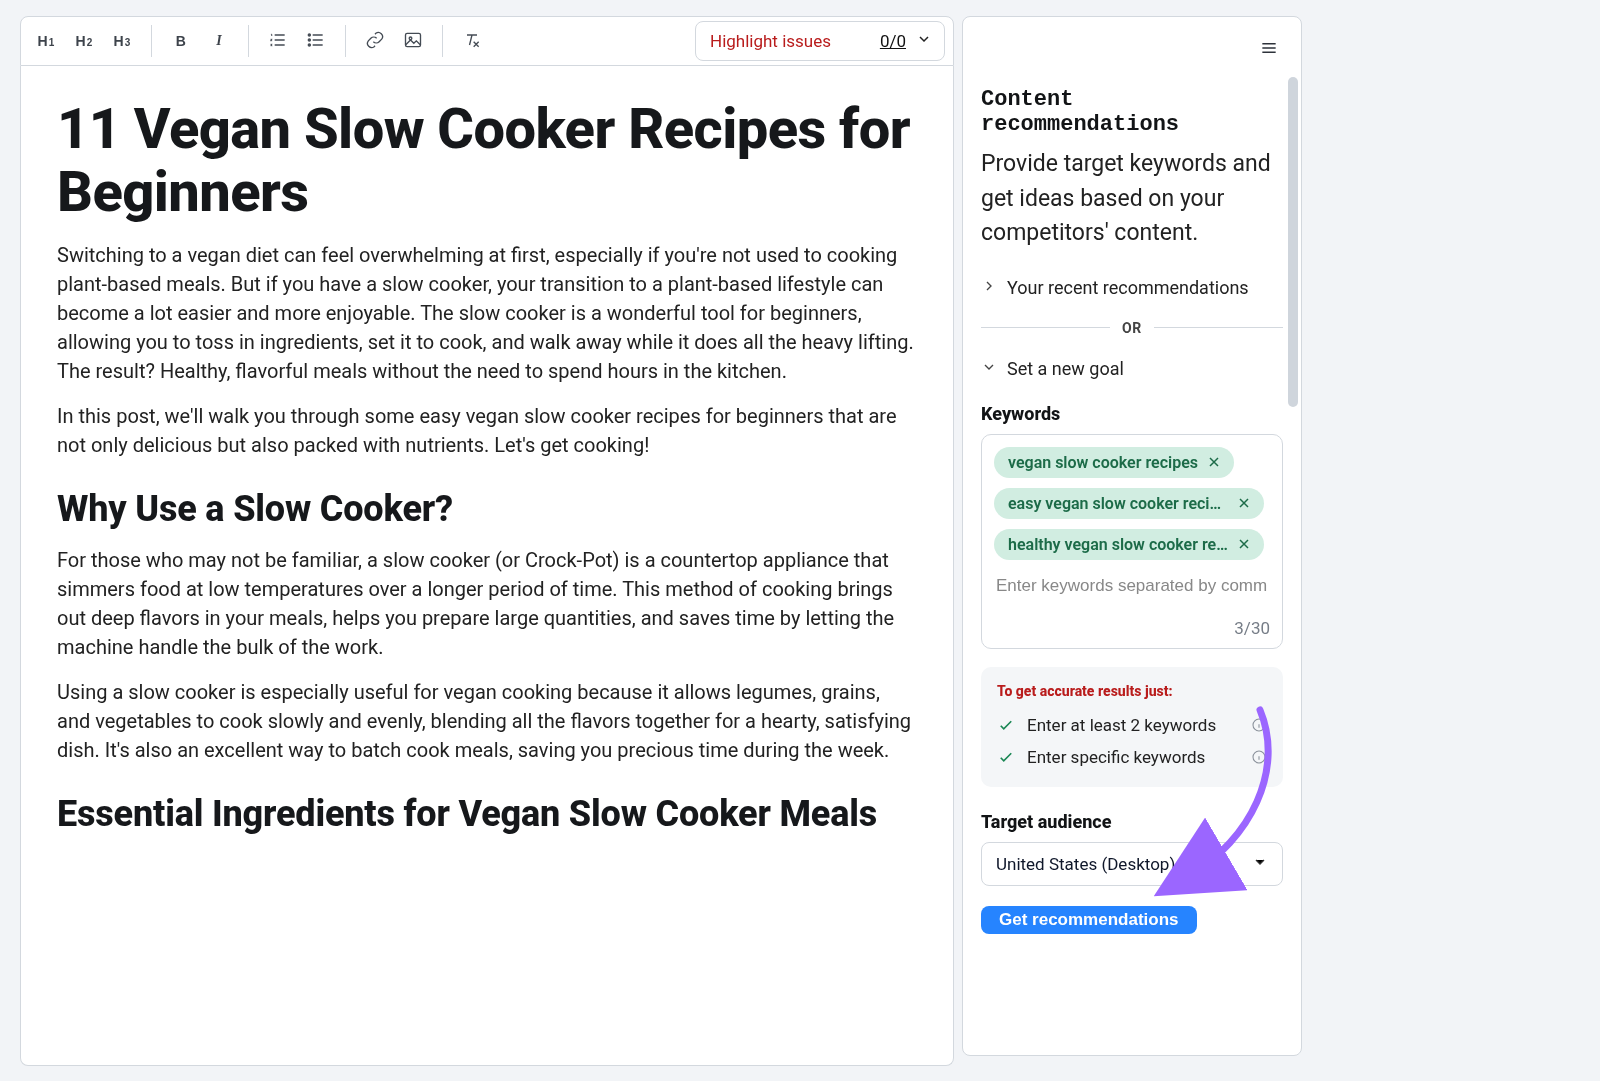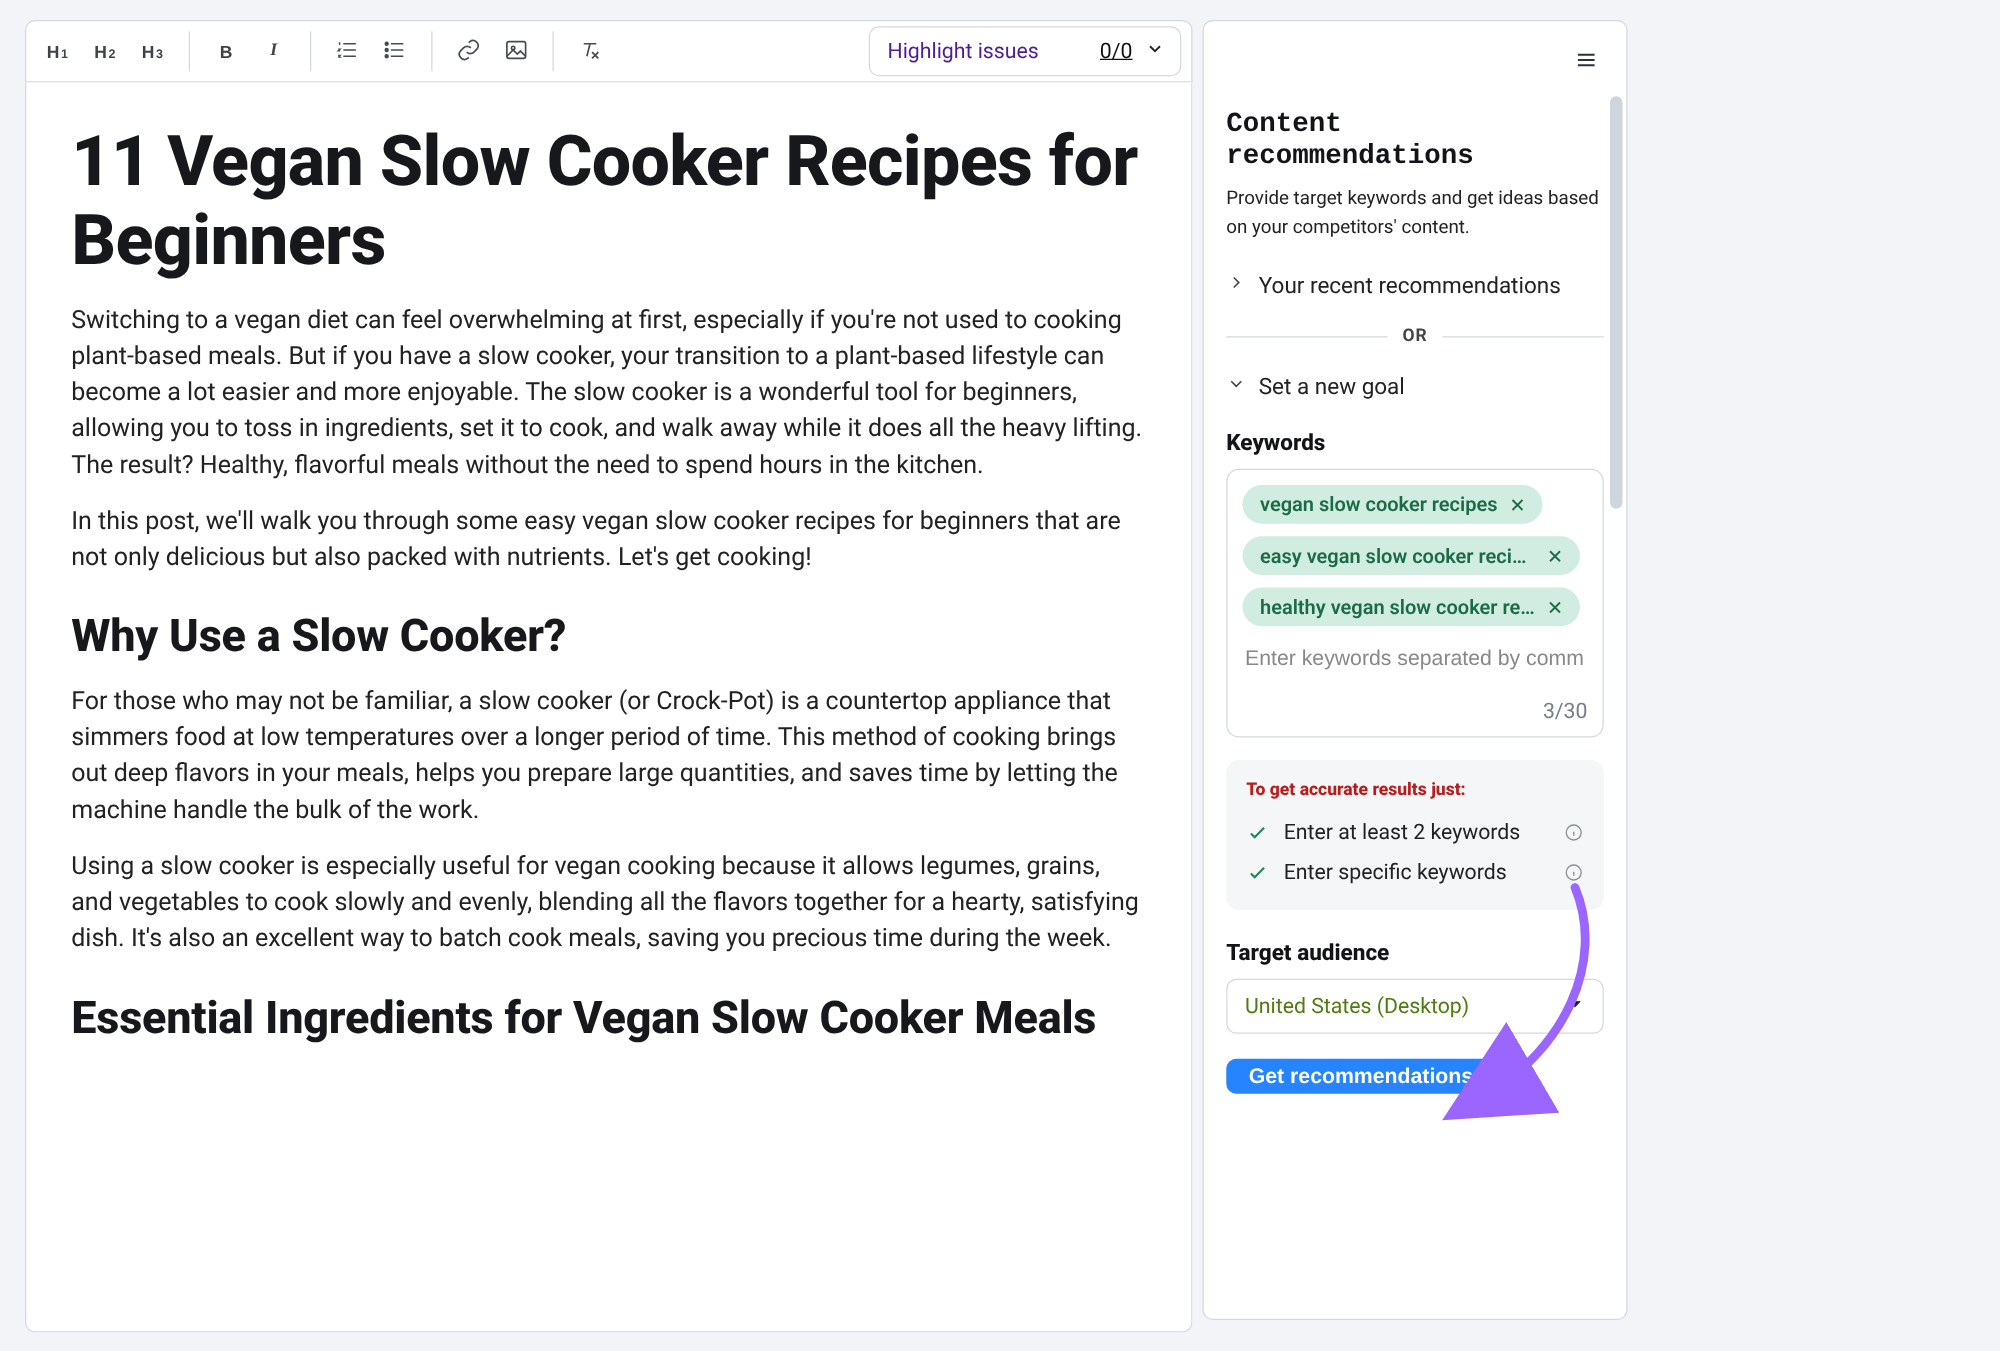--- a/index.html
+++ b/index.html
@@ -70,21 +70,21 @@
     display:flex;align-items:center;
     height:40px;
     border:1px solid var(--border);
     border-radius:8px;
     padding:0 12px 0 14px;
     gap:28px;
     cursor:pointer;
     min-width:250px;
     justify-content:space-between;
   }
-  .highlight-pill .left{font-size:17px;color:#4c1d95;}
+  .highlight-pill .left{font-size:17px;color:#b91c1c;}
   .highlight-pill .right{display:flex;align-items:center;gap:10px;color:#111;font-size:17px;text-decoration:underline;}
 
   .editor-body{
     background:var(--panel);
     border:1px solid var(--border);
     border-top:none;
     border-radius:0 0 8px 8px;
     padding:30px 36px 40px 36px;
     height:1000px;
     overflow:hidden;
@@ -140,21 +140,21 @@
     display:flex;align-items:center;justify-content:center;cursor:pointer;
   }
   .hamburger svg{width:20px;height:20px;stroke:#2d323a;stroke-width:1.8;}
 
   .side-h{
     font-size:22px;font-weight:800;color:var(--sidebar-heading);
     margin:52px 0 10px 0;
     font-family:Liberation Mono, monospace;
   }
   .side-p{
-    font-size:15px;line-height:1.5;color:#222;margin:0 0 20px 0;
+    font-size:23px;line-height:1.5;color:#222;margin:0 0 20px 0;
   }
 
   .collapse-row{
     display:flex;align-items:center;gap:10px;
     font-size:18px;color:#222;padding:6px 0;cursor:pointer;
   }
   .collapse-row svg{width:16px;height:16px;stroke:#444;stroke-width:2;fill:none;}
 
   .or-row{
     display:flex;align-items:center;gap:12px;margin:16px 0;
@@ -199,21 +199,21 @@
     display:flex;align-items:center;gap:12px;font-size:17px;color:#222;
     padding:6px 0;
   }
   .hint-item svg.check{width:18px;height:18px;stroke:var(--green);stroke-width:2.2;fill:none;}
   .hint-item svg.info{width:16px;height:16px;stroke:#8a919b;stroke-width:1.6;fill:none;margin-left:auto;}
 
   .target-label{font-size:18px;font-weight:800;color:var(--sidebar-heading);margin:24px 0 10px 0;}
   .select{
     display:flex;align-items:center;justify-content:space-between;
     border:1px solid var(--border);border-radius:8px;
-    height:44px;padding:16px 14px;font-size:17px;color:#4d7c0f;cursor:pointer;
+    height:44px;padding:16px 14px;font-size:17px;color:#0f172a;cursor:pointer;
   }
   .select svg{width:16px;height:16px;stroke:#333;stroke-width:2;}
 
   .cta{
     margin-top:20px;
     background:var(--primary);color:#fff;border:none;border-radius:8px;
     height:28px;padding:0 18px;font-size:17px;font-weight:600;cursor:pointer;
   }
 
   

